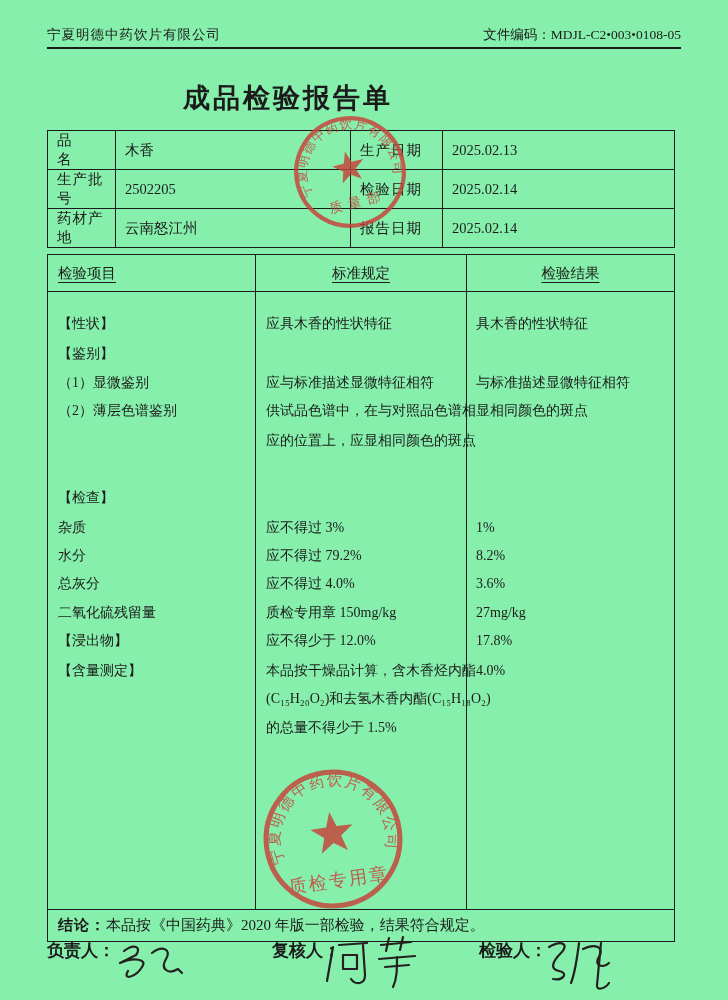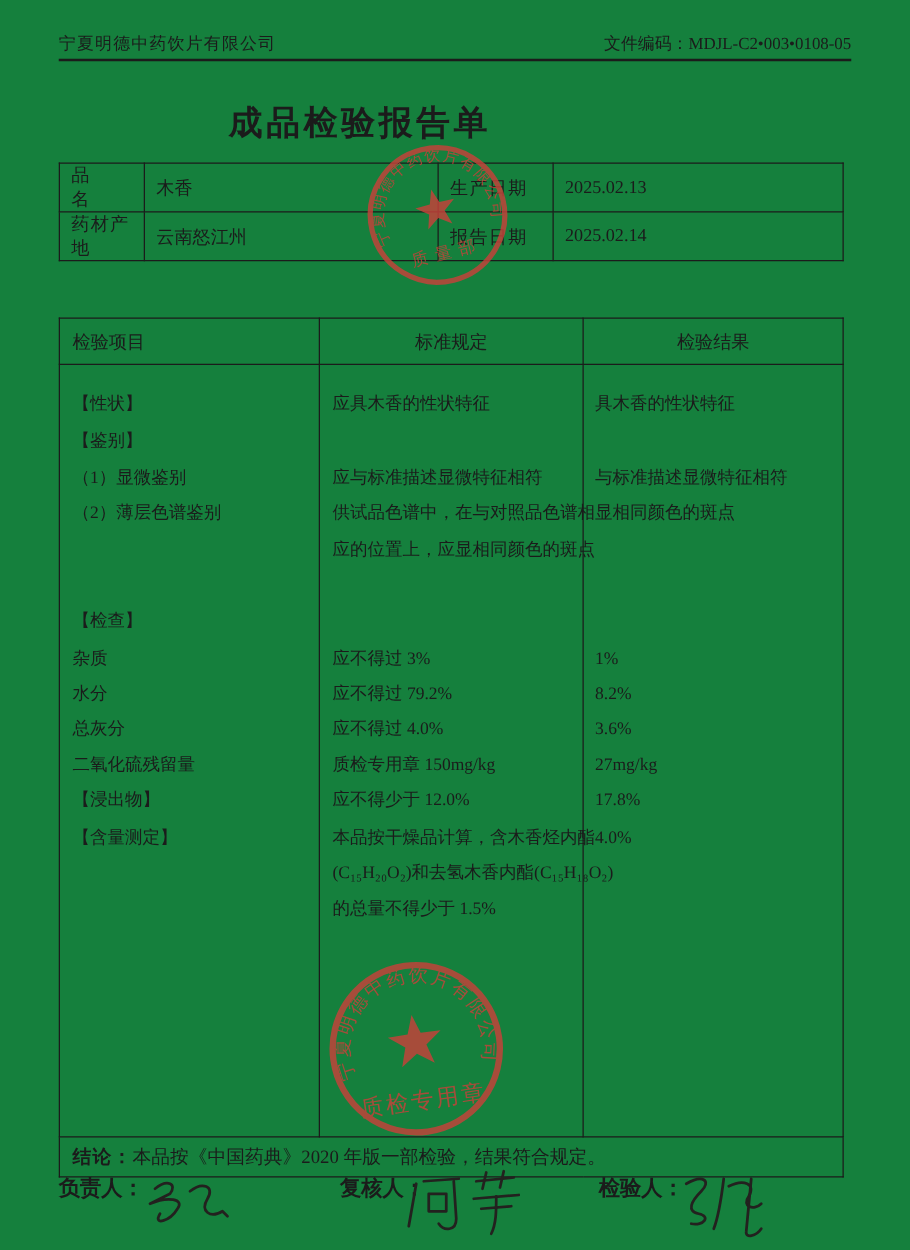--- a/index.html
+++ b/index.html
@@ -1,19 +1,19 @@
 <!DOCTYPE html>
 <html><head>
 <meta charset="utf-8">
 <style>
   html,body{margin:0;padding:0;background:#ffffff;}
   .page{
     position:relative;
     width:728px;height:1000px;
-    background:#15803d;
+    background:#86efac;
     font-family:"Liberation Serif","DejaVu Serif",serif;
     color:#1b1b1b;
     overflow:hidden;
   }
   
   .doc-header{
     position:absolute;left:47px;top:26px;width:634px;
     display:flex;justify-content:space-between;align-items:baseline;
     font-size:13.5px;
   }
@@ -36,21 +36,21 @@
     font-size:14.5px;
     padding-left:18px;
   }
   .info-table td{height:30px;padding:0 0 0 9px;}
   .info-table .lbl{letter-spacing:1px;}
   .main-table{
     position:absolute;left:47px;top:254px;width:627px;
     font-size:14px;
   }
   .main-table th{height:34px;font-size:14.5px;}
-  .main-table th .u{text-underline-offset:4px;}
+  .main-table th .u{text-decoration:underline;text-underline-offset:4px;}
   .main-table th.col-item{text-align:left;padding-left:10px;}
   .body-cell{height:615px;vertical-align:top;position:relative;}
   .spec-line{position:absolute;white-space:nowrap;line-height:18px;}
   .c1{left:10px;}
   .c2{left:10px;}
   .c3{left:9px;}
   .concl-cell{height:29px;padding-left:10px;font-size:15px;}
   .concl-cell b{letter-spacing:1px;}
   
   .sig-row{position:absolute;left:47px;top:937px;width:634px;height:60px;font-size:17px;font-weight:bold;}
@@ -83,20 +83,26 @@
         <col style="width:232px">
       </colgroup>
     <tbody>
         <tr>
       <td class="lbl">品　　名</td>
       <td>木香</td>
       <td class="lbl">生产日期</td>
       <td>2025.02.13</td>
     </tr>
     <tr>
+      <td class="lbl">生产批号</td>
+      <td>2502205</td>
+      <td class="lbl">检验日期</td>
+      <td>2025.02.14</td>
+    </tr>
+    <tr>
       <td class="lbl">药材产地</td>
       <td>云南怒江州</td>
       <td class="lbl">报告日期</td>
       <td>2025.02.14</td>
     </tr>
   </tbody>
     </table>
 
   <table class="main-table">
     <colgroup>

